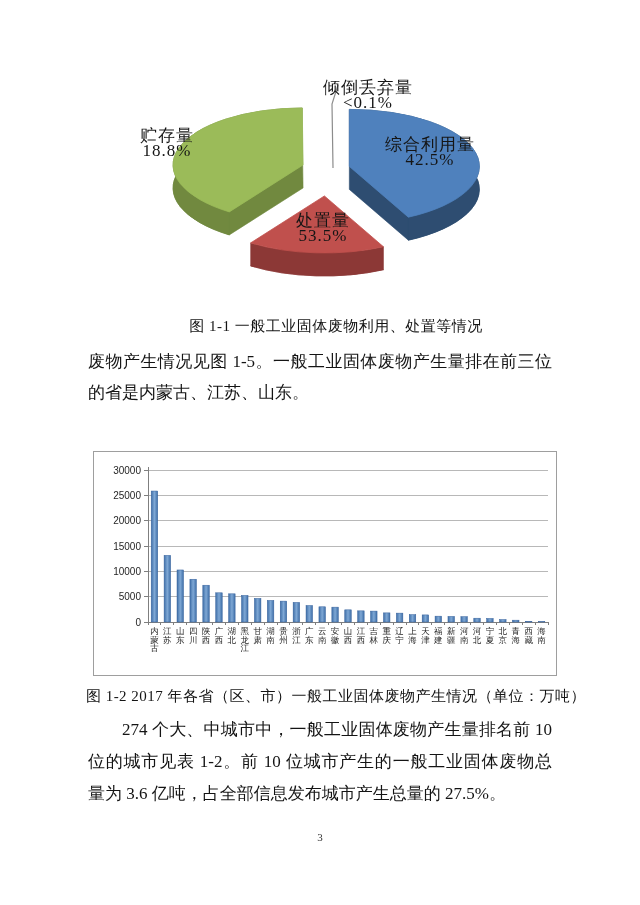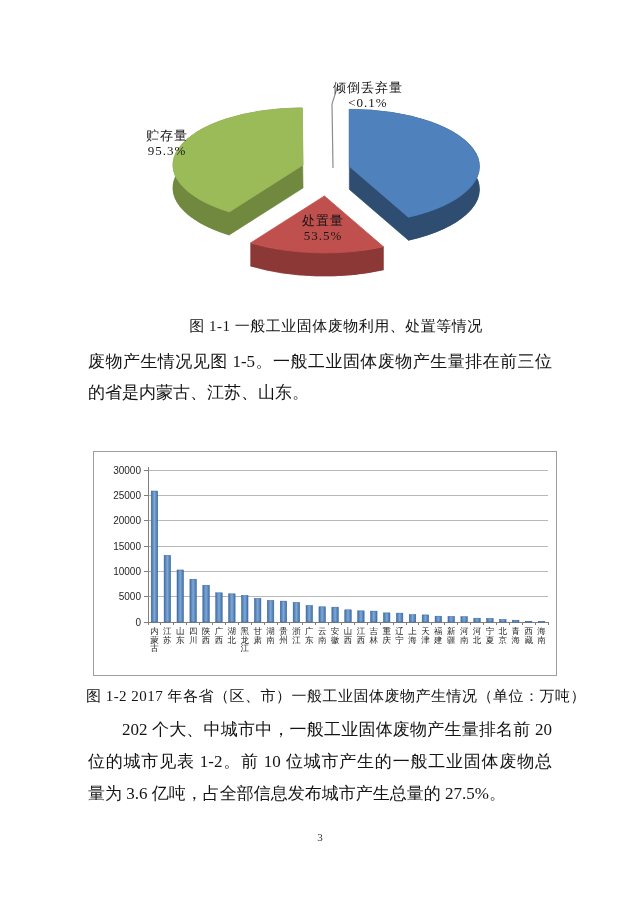--- a/index.html
+++ b/index.html
@@ -1,21 +1,21 @@
 <!DOCTYPE html>
 <html><head>
 <meta charset="utf-8">
 <style>
   html,body { margin:0; padding:0; background:#ffffff; }
   body { width:640px; height:905px; font-family:"Liberation Serif","DejaVu Serif",serif; color:#141414; }
   .page { position:relative; width:640px; height:905px; overflow:hidden; background:#ffffff; }
 
   
   #pie-svg { position:absolute; left:0; top:0; width:640px; height:330px; }
-  .pie-label { position:absolute; text-align:center; font-size:13px; line-height:15px; letter-spacing:1px; color:#151515; }
+  .pie-label { position:absolute; text-align:center; font-size:17px; line-height:15px; letter-spacing:1px; color:#151515; }
   .pl-comp { left:384px; top:137px; width:92px; }
   .pl-disp { left:277px; top:213px; width:92px; }
   .pl-stor { left:121px; top:128px; width:92px; }
   .pl-dump { left:315px; top:80px; width:106px; }
 
   
   .caption { position:absolute; left:16px; width:640px; text-align:center; font-size:15px; letter-spacing:0.5px; color:#141414; white-space:nowrap; }
   .cap1 { top:317px; }
   .cap2 { top:687px; }
   .para { position:absolute; left:88px; width:464px; font-size:17px; color:#141414; }
@@ -57,21 +57,25 @@
       </g>
     <polyline points="338,85 332,104 333,168" fill="none" stroke="#8c8c8c" stroke-width="1.2"></polyline>
   </svg>
 
   <div class="pie-label pl-dump">
     <div>倾倒丢弃量</div>
     <div>&lt;0.1%</div>
   </div>
   <div class="pie-label pl-stor">
     <div>贮存量</div>
-    <div>95.3%</div>
+    <div>18.8%</div>
+  </div>
+  <div class="pie-label pl-comp">
+    <div>综合利用量</div>
+    <div>42.5%</div>
   </div>
   <div class="pie-label pl-disp">
     <div>处置量</div>
     <div>53.5%</div>
   </div>
 
   <div class="caption cap1">图 1-1  一般工业固体废物利用、处置等情况</div>
 
   <div class="para p1">
     <div class="pline">废物产生情况见图 1-5。一般工业固体废物产生量排在前三位</div>
@@ -212,19 +216,19 @@
           <text x="421.7419354838709" y="182"><tspan x="421.7419354838709" dy="0">青</tspan><tspan x="421.7419354838709" dy="8.5">海</tspan></text>
           <text x="434.64516129032256" y="182"><tspan x="434.64516129032256" dy="0">西</tspan><tspan x="434.64516129032256" dy="8.5">藏</tspan></text>
           <text x="447.54838709677415" y="182"><tspan x="447.54838709677415" dy="0">海</tspan><tspan x="447.54838709677415" dy="8.5">南</tspan></text>
         </g>
       </svg>
   </div>
 
   <div class="caption cap2">图 1-2 2017 年各省（区、市）一般工业固体废物产生情况（单位：万吨）</div>
 
   <div class="para p2">
-    <div class="pline indent">202 个大、中城市中，一般工业固体废物产生量排名前 20</div>
+    <div class="pline indent">274 个大、中城市中，一般工业固体废物产生量排名前 10</div>
     <div class="pline">位的城市见表 1-2。前 10 位城市产生的一般工业固体废物总</div>
     <div class="pline last">量为 3.6 亿吨，占全部信息发布城市产生总量的 27.5%。</div>
   </div>
 
   <div class="pagenum">3</div>
 </div>
 
 </body></html>

